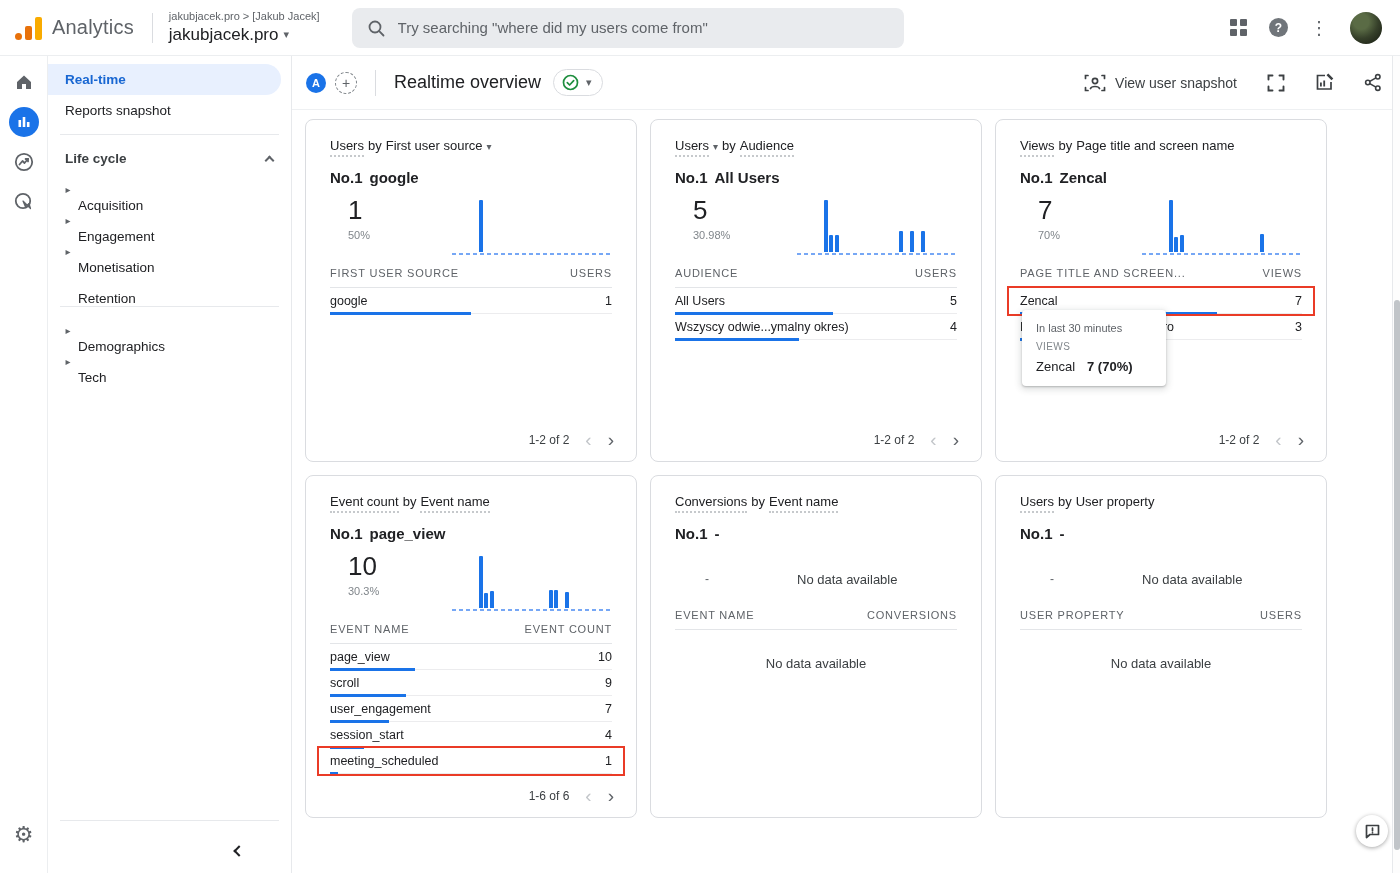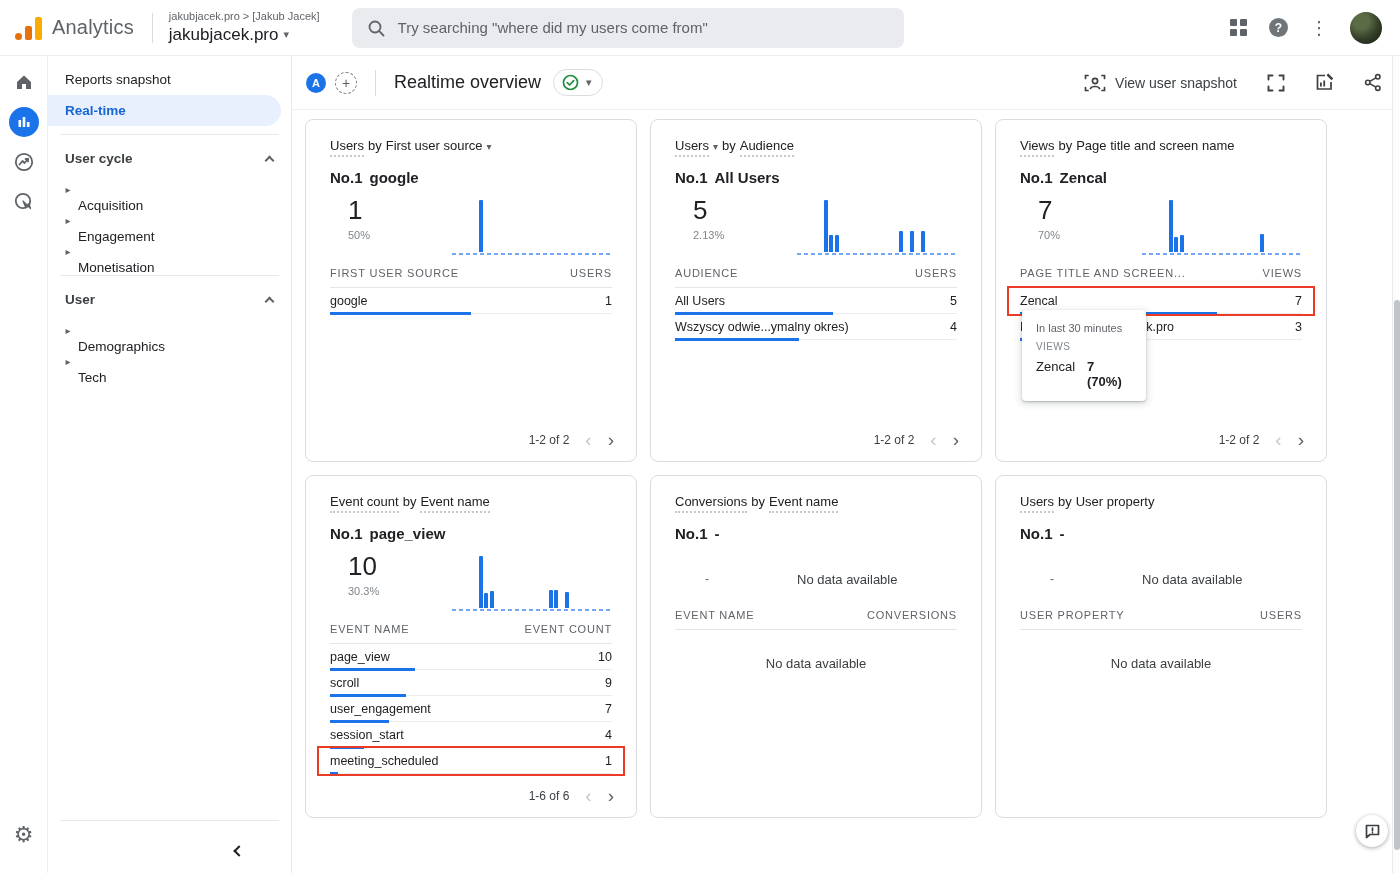--- a/index.html
+++ b/index.html
@@ -115,21 +115,21 @@
             z-index:4; pointer-events:none; }
   .pag { position:absolute; right:22px; bottom:12px; display:flex; align-items:center; gap:16px; font-size:12px; color:#3c4043; }
   .pag-ch { font-size:19px; color:#5f6368; cursor:pointer; line-height:1; }
   .pag-ch.dis { color:#c2c5c9; }
   .ndrow { margin-top:16px; height:36px; display:flex; align-items:center; }
   .nddash { margin-left:30px; font-size:12px; color:#5f6368; }
   .ndtext { margin-left:88px; font-size:13px; color:#3c4043; }
   .emptytext { margin-top:26px; text-align:center; font-size:13px; color:#3c4043; }
 
   
-  .tooltip { position:absolute; left:26px; top:190px; width:124px; background:#fff; border-radius:4px;
+  .tooltip { position:absolute; left:26px; top:190px; width:144px; background:#fff; border-radius:4px;
              padding:12px 14px; z-index:10;
              box-shadow:0 1px 2px rgba(60,64,67,.3), 0 2px 6px 2px rgba(60,64,67,.15); }
   .tip1 { font-size:11px; color:#5f6368; }
   .tip2 { font-size:10px; color:#80868b; margin-top:7px; letter-spacing:.4px; }
   .tip3 { margin-top:7px; font-size:13px; color:#202124; display:flex; gap:12px; }
   .tipv { font-weight:bold; }
 
   
   .feedback-fab { position:absolute; right:12px; bottom:26px; width:32px; height:32px; border-radius:50%;
                   background:#fff; box-shadow:0 1px 4px rgba(0,0,0,.35); display:flex; align-items:center;
@@ -209,50 +209,49 @@
         <path d="M10 10 L17.5 17.5 L16 12.5 L12.5 16 Z" fill="#5f6368" stroke="#5f6368" stroke-width="1.2" stroke-linejoin="round"></path>
       </svg>
     </div>
     <div class="rail-spacer"></div>
     <div class="rail-btn" style="margin-bottom:18px;">
       <span class="gear-glyph">⚙</span>
     </div>
   </div>
 
   <div class="nav">
+    <div class="nav-item root active">
+      <span>Real-time</span>
+    </div>
     <div class="nav-item root">
       <span>Reports snapshot</span>
     </div>
-    <div class="nav-item root active">
-      <span>Real-time</span>
-    </div>
     <div class="nav-divider"></div>
 
     <div class="nav-section">
-      <span>User cycle</span>
+      <span>Life cycle</span>
       <span class="chev-up"></span>
     </div>
     <div class="nav-item child">
       <span class="expander">▸</span>
       <span class="child-label">Acquisition</span>
     </div>
     <div class="nav-item child">
       <span class="expander">▸</span>
       <span class="child-label">Engagement</span>
     </div>
     <div class="nav-item child">
       <span class="expander">▸</span>
       <span class="child-label">Monetisation</span>
     </div>
+    <div class="nav-item child noexp">
+      <span class="child-label">Retention</span>
+    </div>
     <div class="nav-divider"></div>
 
-    <div class="nav-section">
-      <span>User</span>
-      <span class="chev-up"></span>
-    </div>
     <div class="nav-item child">
       <span class="expander">▸</span>
       <span class="child-label">Demographics</span>
     </div>
     <div class="nav-item child">
       <span class="expander">▸</span>
       <span class="child-label">Tech</span>
     </div>
 
     <div class="nav-bottom">
@@ -369,21 +368,21 @@
             <span class="pag-ch dis">‹</span>
             <span class="pag-ch">›</span>
           </div>
         </div>
         <div class="card">
           <div class="card-title"><span class="t-part dotted">Users</span><span class="t-caret">▾</span><span class="t-join">by</span><span class="t-part dotted">Audience</span></div>
           <div class="no1"><span class="no1-l">No.1</span><span class="no1-v">All Users</span></div>
           <div class="vs">
             <div class="vblock">
               <div class="bignum">5</div>
-              <div class="pct">2.13%</div>
+              <div class="pct">30.98%</div>
             </div>
             <div class="spark">
               <div class="sbar" style="height: 0px;"></div>
               <div class="sbar" style="height: 0px;"></div>
               <div class="sbar" style="height: 0px;"></div>
               <div class="sbar" style="height: 0px;"></div>
               <div class="sbar" style="height: 0px;"></div>
               <div class="sbar" style="height: 52px;"></div>
               <div class="sbar" style="height: 17px;"></div>
               <div class="sbar" style="height: 17px;"></div>

